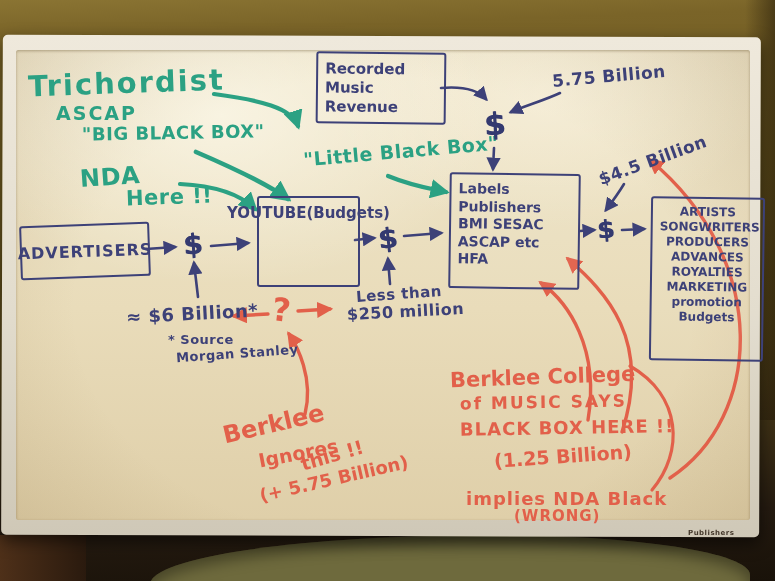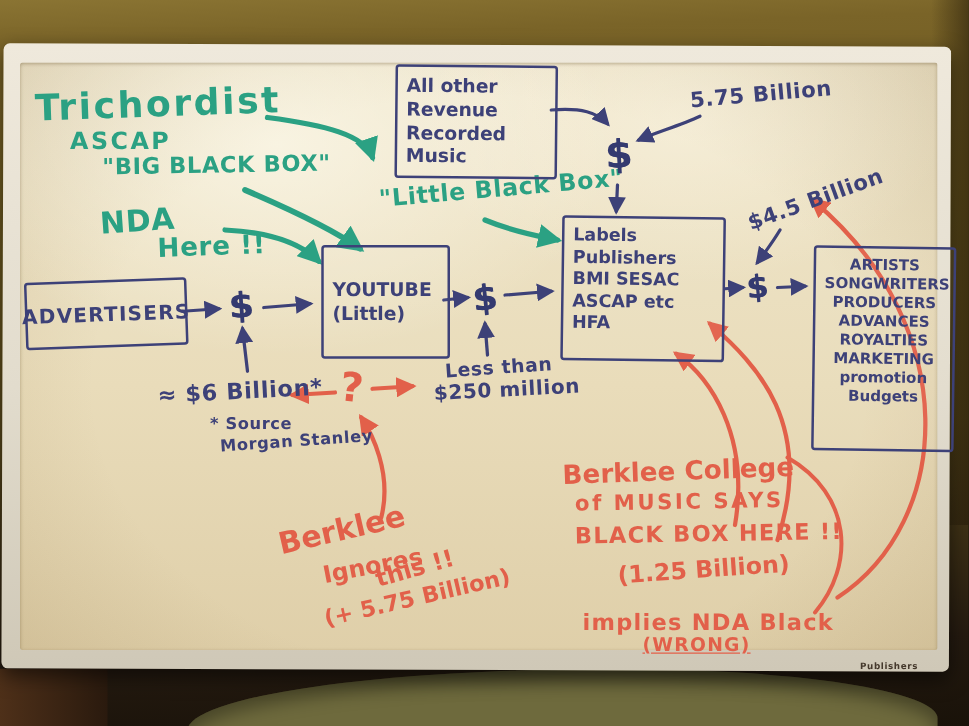--- a/index.html
+++ b/index.html
@@ -94,32 +94,31 @@
   </svg>
 
   <span class="t teal hw" style="left:28px;top:68px;font-size:29px;letter-spacing:2px;transform:rotate(-2deg);">Trichordist</span>
   <span class="t teal hw" style="left:56px;top:104px;font-size:19px;letter-spacing:2px;">ASCAP</span>
   <span class="t teal hw" style="left:82px;top:124px;font-size:18px;transform:rotate(-1deg);">"BIG BLACK BOX"</span>
   <span class="t teal hw" style="left:80px;top:165px;font-size:24px;transform:rotate(-4deg);">NDA</span>
   <span class="t teal hw" style="left:126px;top:186px;font-size:21px;transform:rotate(-2deg);">Here !!</span>
   <span class="t teal hw" style="left:303px;top:142px;font-size:19px;transform:rotate(-5deg);">"Little Black Box"</span>
 
   <div class="box" style="left:316px;top:52px;width:112px;font-size:15px;transform:rotate(.6deg);">
-    <div class="ln">All other</div>
+    <div class="ln">Recorded Music</div>
     <div class="ln">Revenue</div>
-    <div class="ln">Recorded Music</div>
   </div>
 
   <div class="box" style="left:20px;top:224px;width:112px;height:38px;font-size:16px;letter-spacing:1px;transform:rotate(-2deg);display:flex;align-items:center;justify-content:center;">
     <span>ADVERTISERS</span>
   </div>
 
-  <div class="box" style="left:257px;top:196px;width:85px;height:75px;font-size:15px;display:flex;flex-direction:column;justify-content:center;">
+  <div class="box" style="left:257px;top:196px;width:85px;height:75px;font-size:15px;text-align:center;display:flex;flex-direction:row;justify-content:center;">
     <div class="ln">YOUTUBE</div>
-    <div class="ln">(Little)</div>
+    <div class="ln">(Budgets)</div>
   </div>
 
   <div class="box" style="left:449px;top:173px;width:113px;height:100px;font-size:14px;transform:rotate(.8deg);">
     <div class="ln">Labels</div>
     <div class="ln">Publishers</div>
     <div class="ln">BMI   SESAC</div>
     <div class="ln">ASCAP   etc</div>
     <div class="ln">HFA</div>
   </div>
 
@@ -152,14 +151,14 @@
   <span class="t red" style="left:222px;top:412px;font-size:24px;transform:rotate(-13deg);">Berklee</span>
   <span class="t red" style="left:258px;top:444px;font-size:19px;transform:rotate(-11deg);">Ignores</span>
   <span class="t red" style="left:300px;top:446px;font-size:19px;transform:rotate(-16deg);">this !!</span>
   <span class="t red" style="left:258px;top:470px;font-size:18px;transform:rotate(-13deg);">(+ 5.75 Billion)</span>
 
   <span class="t red" style="left:450px;top:366px;font-size:21px;transform:rotate(-2deg);">Berklee College</span>
   <span class="t red" style="left:460px;top:394px;font-size:17px;letter-spacing:2px;transform:rotate(-1deg);">of MUSIC SAYS</span>
   <span class="t red" style="left:460px;top:419px;font-size:18px;letter-spacing:1px;transform:rotate(-1deg);">BLACK BOX HERE !!</span>
   <span class="t red" style="left:494px;top:447px;font-size:19px;transform:rotate(-4deg);">(1.25 Billion)</span>
   <span class="t red" style="left:466px;top:490px;font-size:18px;letter-spacing:1px;">implies NDA Black</span>
-  <span class="t red" style="left:514px;top:509px;font-size:15px;letter-spacing:1px;text-decoration:underline;">(WRONG)</span>
+  <span class="t red" style="left:514px;top:509px;font-size:15px;letter-spacing:1px;">(WRONG)</span>
 </div>
 
 </body></html>

